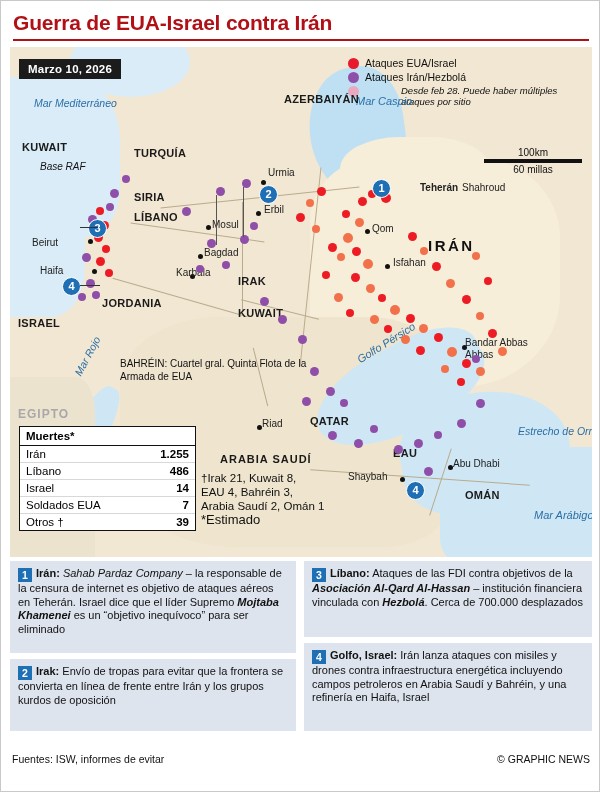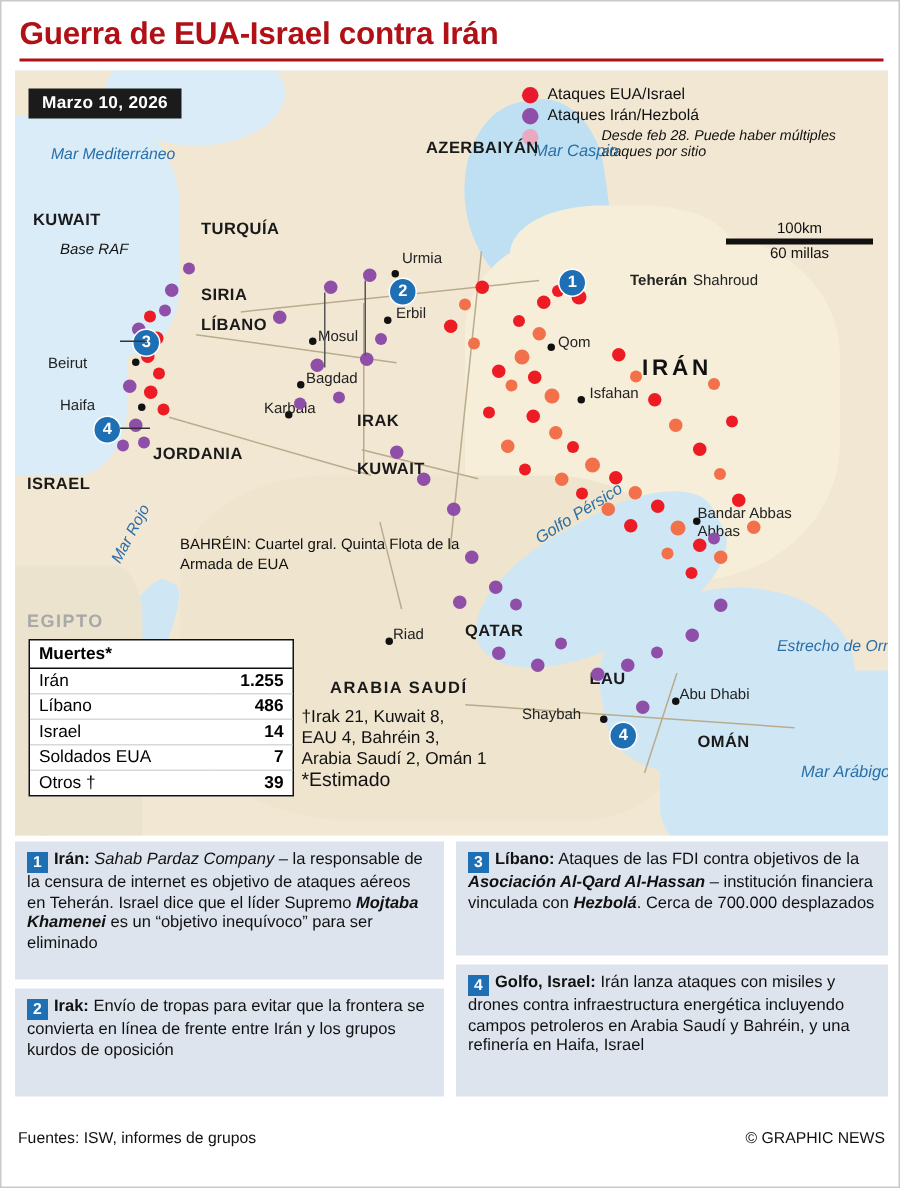--- a/index.html
+++ b/index.html
@@ -401,17 +401,17 @@
 
     <div class="panel" style="left:294px;top:82px;width:288px;height:88px;">
       <div class="bodytext">
         <span class="sq">4</span><span><b>Golfo, Israel:</b> Irán lanza ataques con misiles y drones contra infraestructura energética incluyendo campos petroleros en Arabia Saudí y Bahréin, y una refinería en Haifa, Israel</span>
       </div>
     </div>
 
   </div>
 
   <div class="footer">
-    <div class="src">Fuentes: ISW, informes de grupos</div>
+    <div class="src">Fuentes: ISW, informes de evitar</div>
     <div class="gn">© GRAPHIC NEWS</div>
   </div>
 
 </div>
 
 </body></html>

